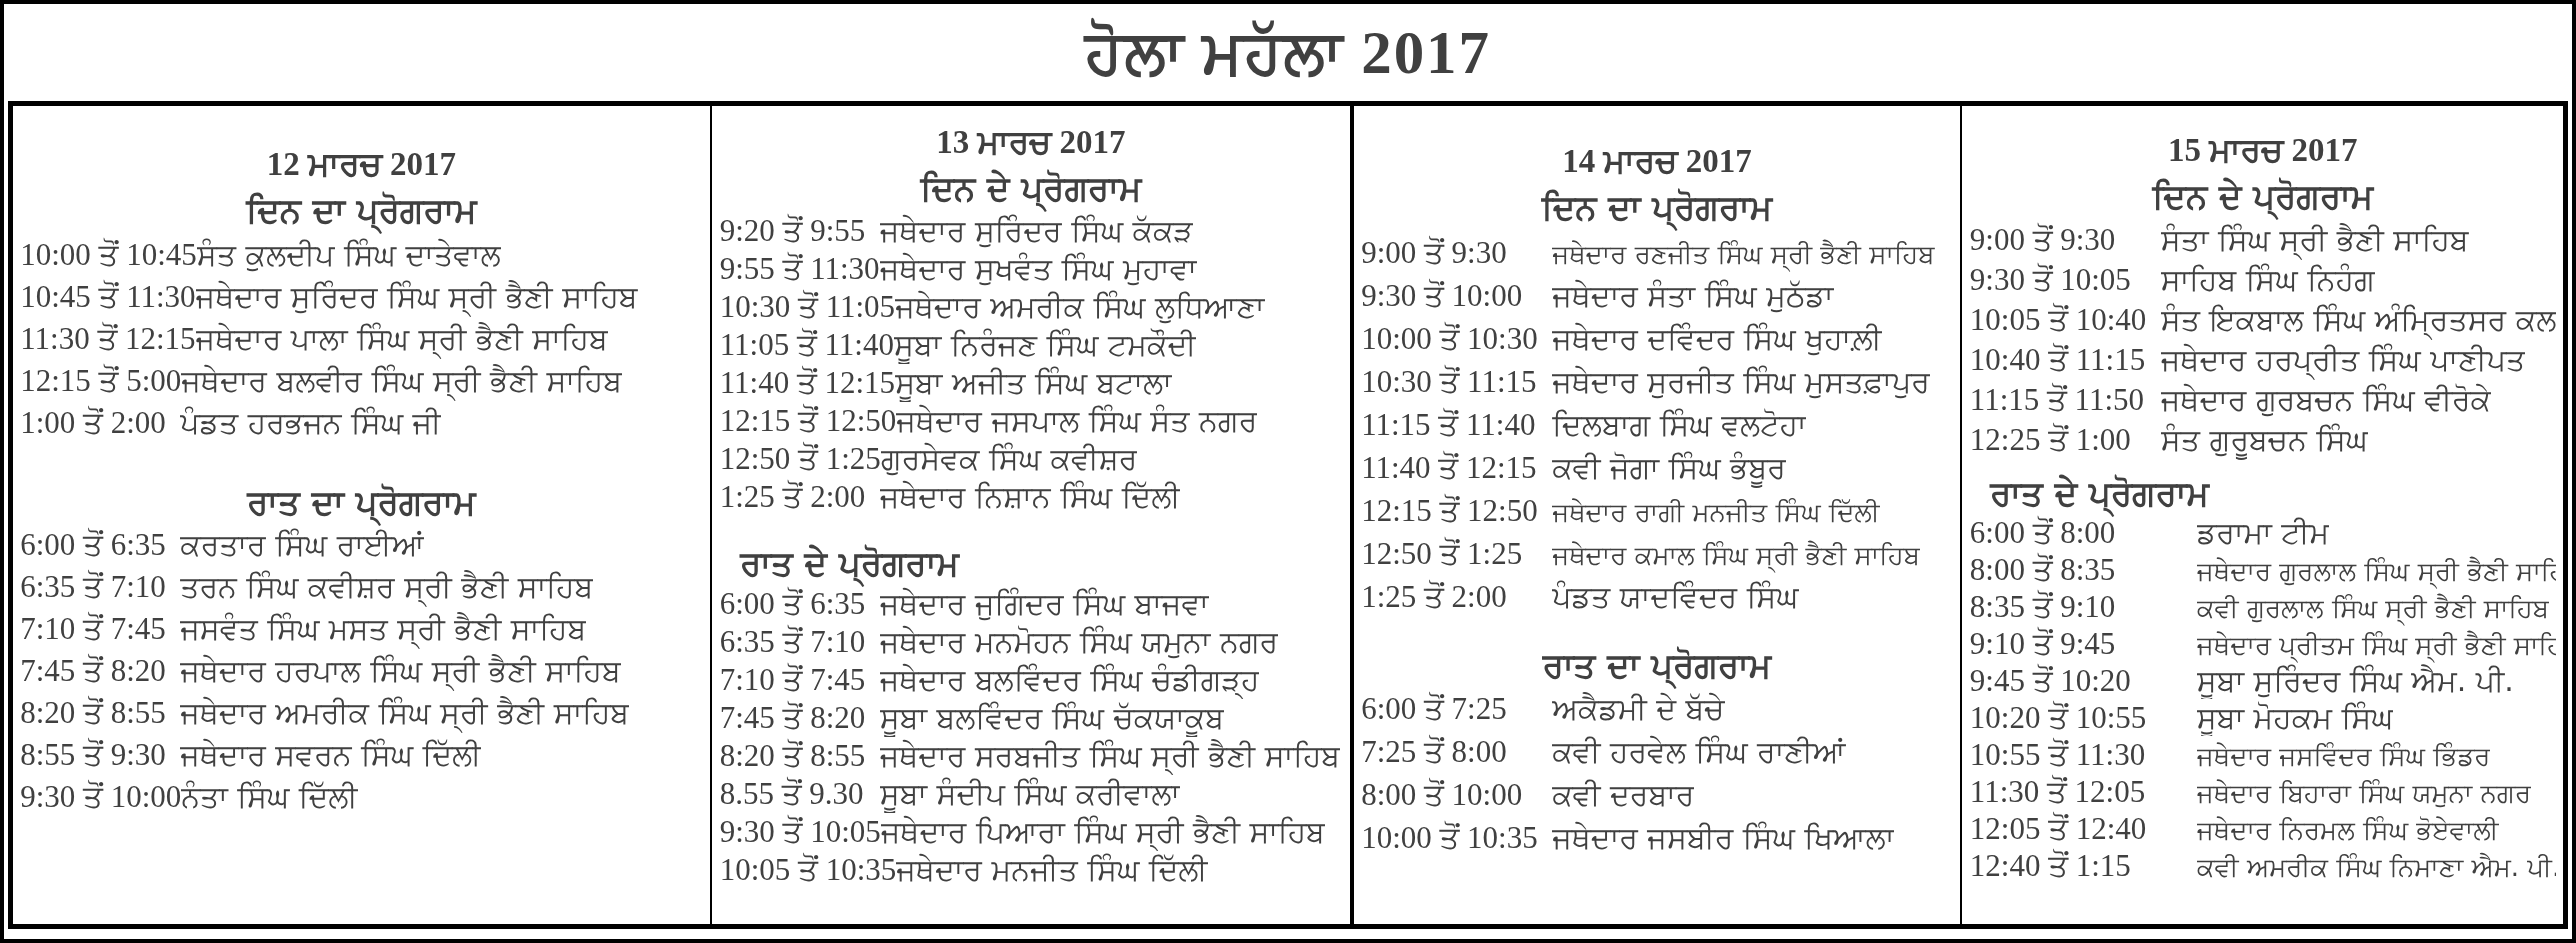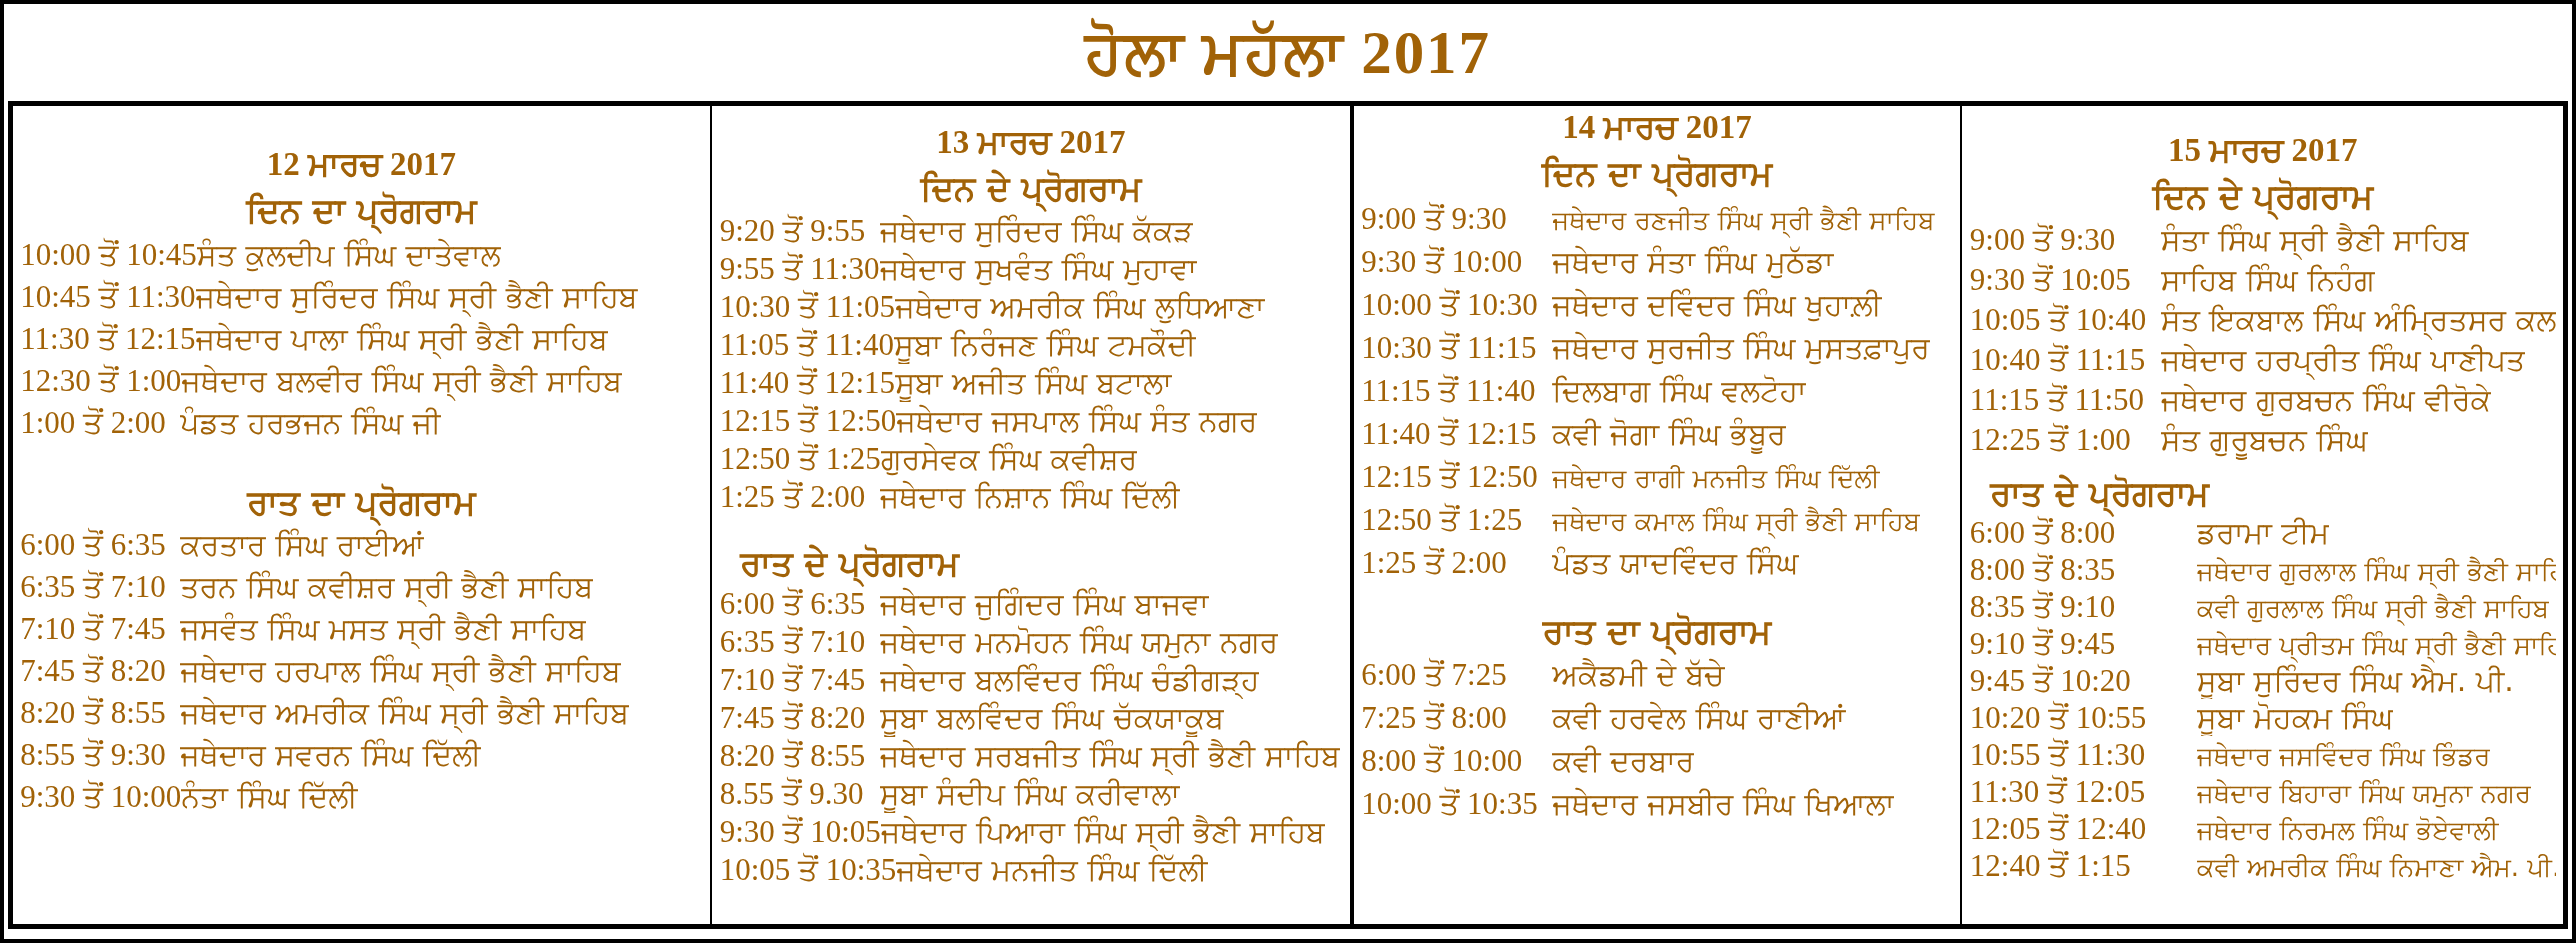--- a/index.html
+++ b/index.html
@@ -1,19 +1,19 @@
 <!DOCTYPE html>
 <html style="font-size:15px"><head>
 <meta charset="utf-8">
 <style>
   html,body{margin:0;padding:0;background:#e8e8e8;}
   .page{
     position:relative;
     width:2576px;height:943px;
-    background:#ffffff;color:#a16207;
+    background:#ffffff;color:#404040;
     border:4.7px solid #000;
     box-sizing:border-box;
     font-family:"DejaVu Sans","Liberation Sans",sans-serif;
     overflow:hidden;
   }
   .title{
     height:97px;
     display:flex;align-items:center;justify-content:center;
     font-weight:700;font-size:61px;letter-spacing:1.9px;
     font-family:"Liberation Serif","DejaVu Sans",serif;
@@ -22,21 +22,21 @@
     display:flex;
     margin:0 3.7px;
     height:828px;
     border:5.6px solid #000;
     box-sizing:border-box;
     background:#fff;
   }
   .col{box-sizing:border-box;height:100%;padding:0 7.5px;overflow:hidden;}
   .c0{width:27.7%;border-right:2.8px solid #000;padding-top:37px;}
   .c1{width:25.4%;border-right:4.7px solid #000;padding-top:15px;}
-  .c2{width:24.1%;border-right:2.8px solid #000;}
+  .c2{width:24.1%;border-right:2.8px solid #000;padding-top:34px;}
   .c3{width:23.8%;padding-top:23px;}
   .date{
     text-align:center;font-weight:700;font-size:33px;height:43px;line-height:43px;
     font-family:"Liberation Serif","DejaVu Sans",serif;
   }
   .plabel{text-align:center;font-weight:700;font-size:34px;height:48px;line-height:48px;}
   .nlabel{height:43px;line-height:43px;}
   .nlabel.left{text-align:left;padding-left:20.5px;}
   .row{display:flex;align-items:baseline;height:42px;line-height:42px;white-space:nowrap;}
   .c1 .row{height:38px;line-height:38px;}
@@ -72,21 +72,21 @@
         </div>
         <div class="row day">
           <span class="time">10:45 ਤੋਂ 11:30</span>
           <span class="name">ਜਥੇਦਾਰ ਸੁਰਿੰਦਰ ਸਿੰਘ ਸ੍ਰੀ ਭੈਣੀ ਸਾਹਿਬ</span>
         </div>
         <div class="row day">
           <span class="time">11:30 ਤੋਂ 12:15</span>
           <span class="name">ਜਥੇਦਾਰ ਪਾਲਾ ਸਿੰਘ ਸ੍ਰੀ ਭੈਣੀ ਸਾਹਿਬ</span>
         </div>
         <div class="row day">
-          <span class="time">12:30 ਤੋਂ 1:00</span>
+          <span class="time">12:15 ਤੋਂ 5:00</span>
           <span class="name">ਜਥੇਦਾਰ ਬਲਵੀਰ ਸਿੰਘ ਸ੍ਰੀ ਭੈਣੀ ਸਾਹਿਬ</span>
         </div>
         <div class="row day">
           <span class="time">1:00 ਤੋਂ 2:00</span>
           <span class="name">ਪੰਡਤ ਹਰਭਜਨ ਸਿੰਘ ਜੀ</span>
         </div>
         <div class="gap"></div>
         <div class="plabel nlabel">ਰਾਤ ਦਾ ਪ੍ਰੋਗਰਾਮ</div>
         <div class="row night">
           <span class="time">6:00 ਤੋਂ 6:35</span>

